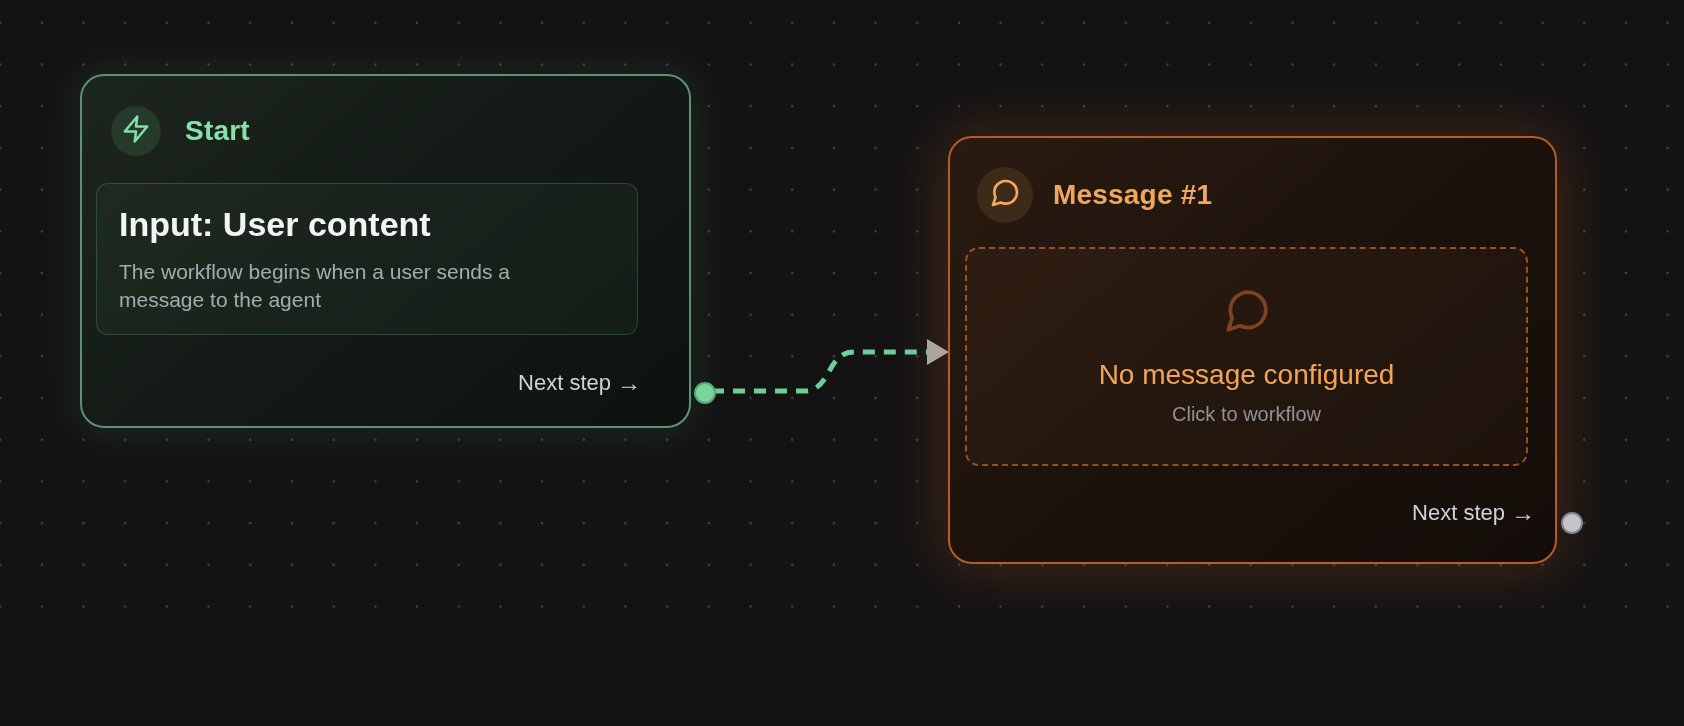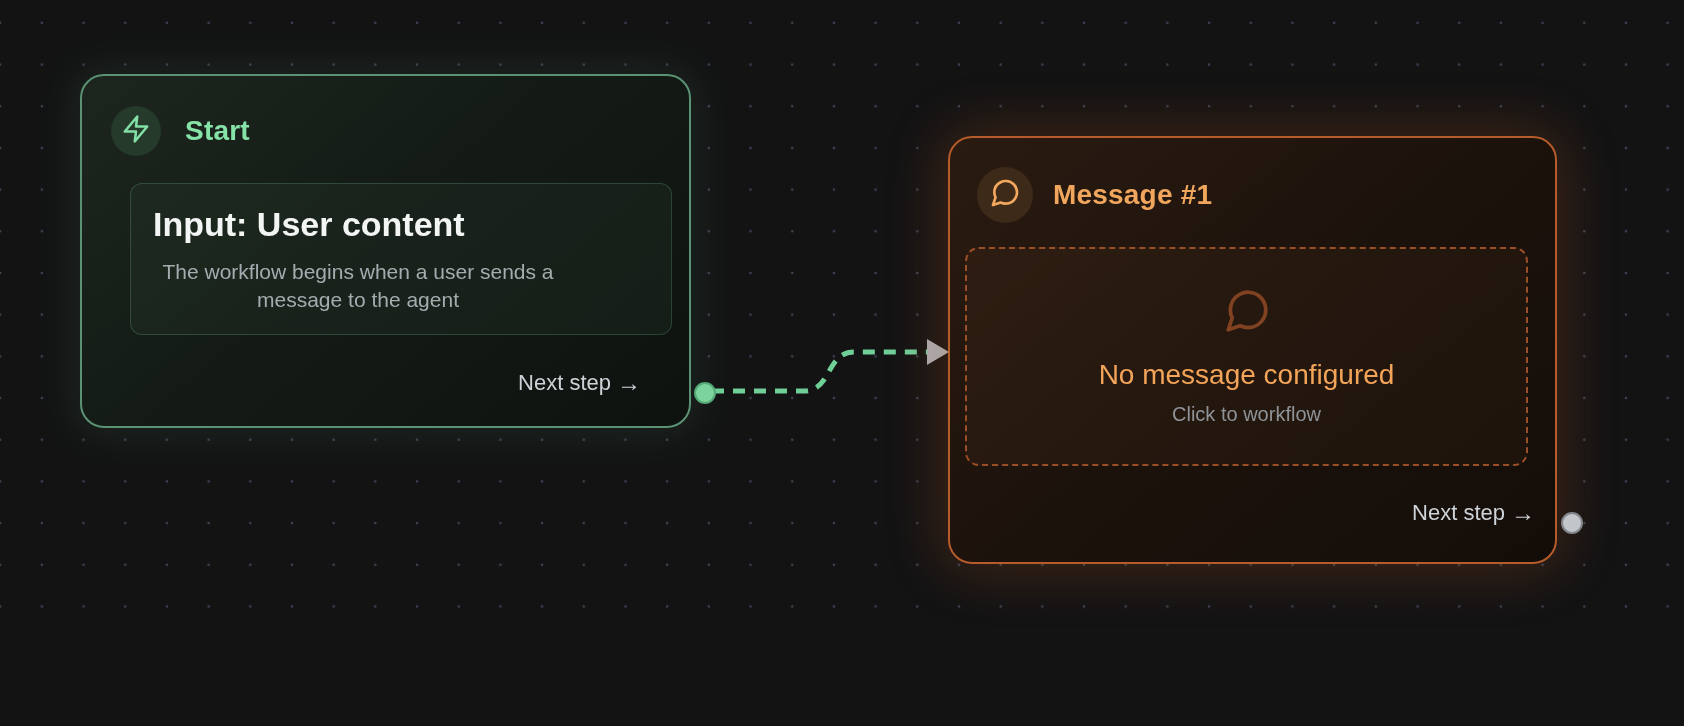--- a/index.html
+++ b/index.html
@@ -27,27 +27,27 @@
   .node-header{position:absolute;display:flex;align-items:center;}
   .node-start .node-header{left:29px;top:30px;}
   .node-message .node-header{left:27px;top:29px;}
   .badge{border-radius:50%;display:flex;align-items:center;justify-content:center;flex:0 0 auto;}
   .badge-start{width:50px;height:50px;background:#253a2b;}
   .badge-message{width:56px;height:56px;background:#3e2a19;}
   .node-title{margin-left:24px;font-size:28px;font-weight:600;letter-spacing:0.2px;}
   .node-start .node-title{color:#86e3a8;}
   .node-message .node-title{color:#f0a75d;margin-left:20px;}
   .input-card{
-    position:absolute;left:48px;top:107px;width:542px;height:152px;box-sizing:border-box;
+    position:absolute;left:14px;top:107px;width:542px;height:152px;box-sizing:border-box;
     border:1px solid rgba(134,227,168,0.20);border-radius:12px;
     background:rgba(134,227,168,0.045);
     padding:19px 22px;
   }
   .input-card-title{color:#f3f5f4;font-size:34px;font-weight:700;line-height:42px;margin:0 0 13px 0;}
-  .input-card-desc{color:#a6abb0;font-size:21px;line-height:28px;margin:0;max-width:410px;text-align:center;}
+  .input-card-desc{color:#a6abb0;font-size:21px;line-height:28px;margin:0;max-width:410px;}
   .next-step{
     position:absolute;display:flex;align-items:center;gap:6px;
     color:#ced3d8;font-size:22px;cursor:pointer;
   }
   .node-start .next-step{right:48px;bottom:30px;}
   .node-message .next-step{right:20px;bottom:36px;}
   .next-step .arrow{font-size:24px;line-height:22px;}
   .dropzone{
     position:absolute;left:15px;top:109px;width:563px;height:219px;box-sizing:border-box;
     border:2px dashed #9b4f26;border-radius:14px;

